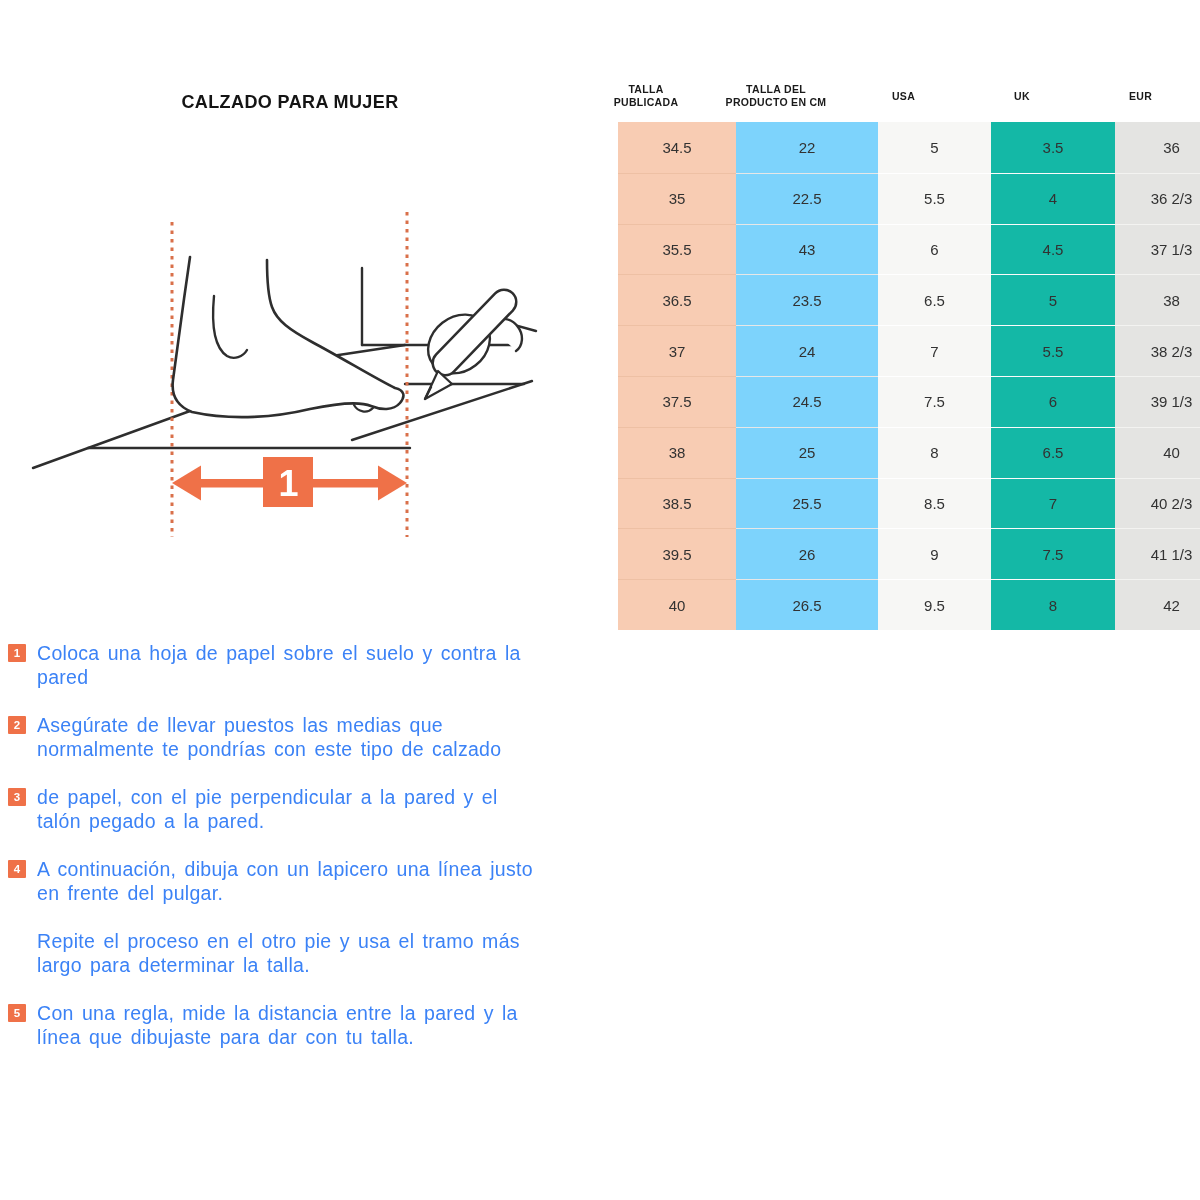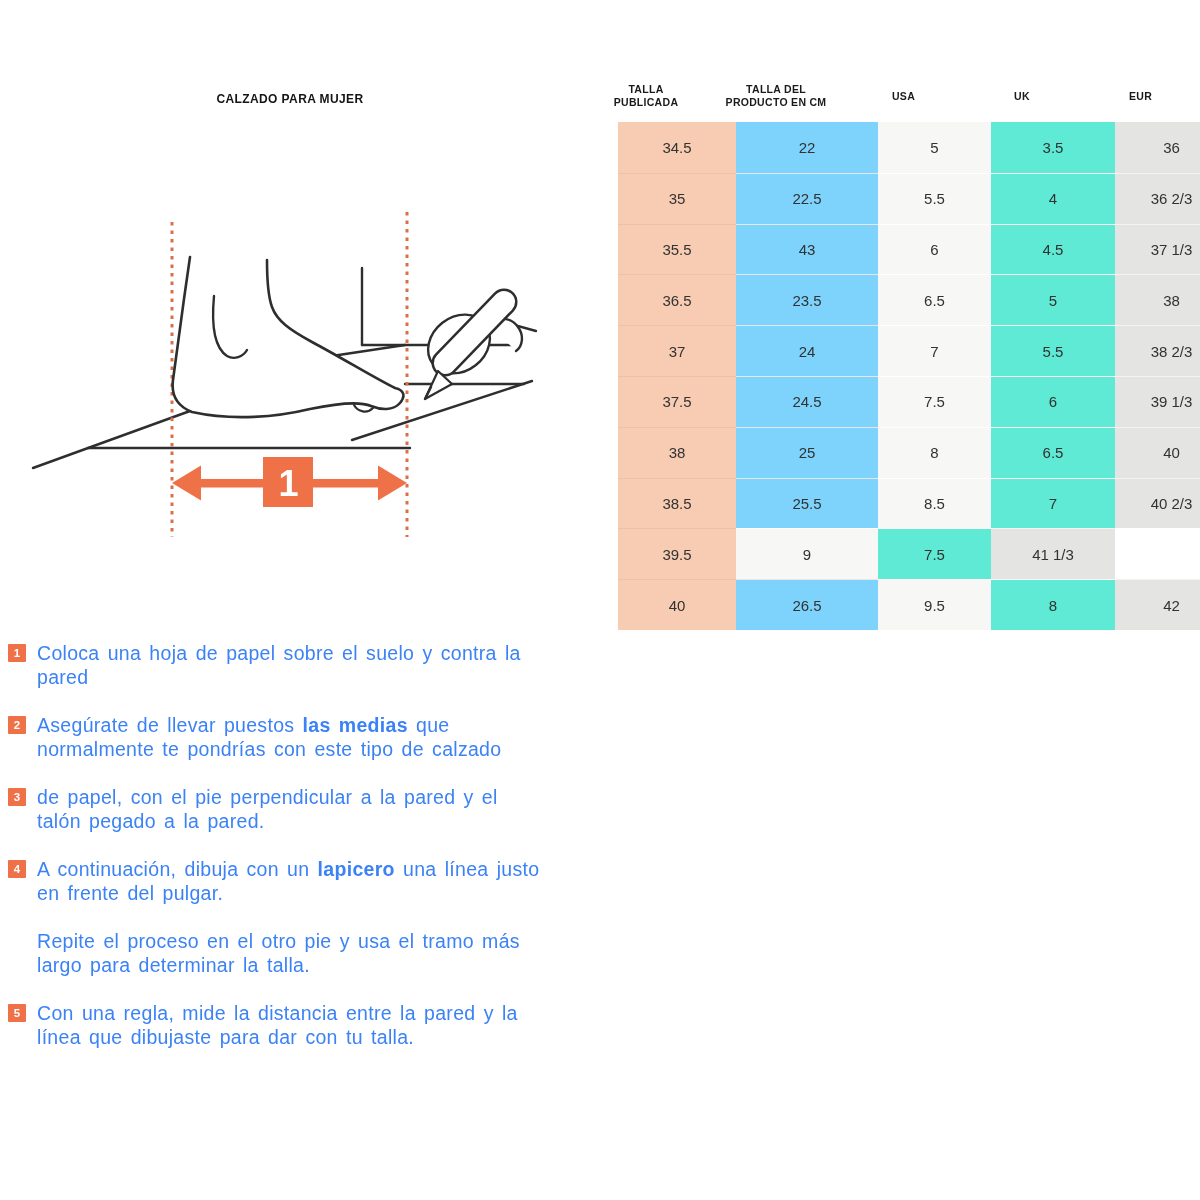--- a/index.html
+++ b/index.html
@@ -1,55 +1,55 @@
 <!DOCTYPE html>
 <html><head>
 <meta charset="utf-8">
 <style>
   html,body{margin:0;padding:0;background:#ffffff;}
   body{width:1200px;height:1200px;font-family:"Liberation Sans",sans-serif;color:#1f1f1f;}
   .canvas{position:relative;width:1200px;height:1200px;background:#fff;overflow:hidden;}
 
   
   .page-title{position:absolute;left:140px;top:92px;width:300px;text-align:center;
-    font-size:12px;font-weight:bold;letter-spacing:.4px;color:#141414;}
+    font-size:18px;font-weight:bold;letter-spacing:.4px;color:#141414;}
 
   
   .illus{position:absolute;left:20px;top:190px;width:540px;height:360px;}
 
   
   .size-table{position:absolute;left:587px;top:80px;width:734px;}
   .thead,.tr{display:grid;grid-template-columns:118px 142px 113px 124px 113px;}
   .thead{height:42px;}
   .th{display:flex;flex-direction:column;align-items:center;justify-content:center;
     padding-bottom:10px;font-size:10.5px;font-weight:bold;letter-spacing:.3px;
     line-height:13px;text-align:center;color:#1a1a1a;}
   .tr{height:50.8px;margin-left:31px;}
   .td{display:flex;align-items:center;justify-content:center;font-size:15px;color:#323232;
     box-sizing:border-box;border-top:1px solid transparent;}
   .c0{background:#f8ccb3;}
   .c1{background:#7dd3fc;}
   .c2{background:#f7f7f5;}
-  .c3{background:#5eead4;}
+  .c3{background:#14b8a6;}
   .c4{background:#e4e4e2;}
   .tr + .tr .c0{border-top-color:#eec0a4;}
   .tr + .tr .c1{border-top-color:#e7e7e7;}
   .tr + .tr .c2{border-top-color:#ffffff;}
   .tr + .tr .c3{border-top-color:#fbfbfa;}
   .tr + .tr .c4{border-top-color:#f3f3f1;}
 
   
   .instructions{position:absolute;left:8px;top:641px;width:620px;}
   .item{display:flex;margin-bottom:24px;}
   .badge{flex:none;width:18px;height:18px;margin:3px 11px 0 0;background:#ef7148;
     color:#fff;font-size:11.5px;font-weight:bold;display:flex;align-items:center;
     justify-content:center;border-radius:1px;}
   .badge.ghost{visibility:hidden;}
   .lines{font-size:19.5px;line-height:24px;letter-spacing:.3px;word-spacing:2.5px;color:#3b82f6;}
-  .lines .b{font-weight:bold;}
+  .lines .b{font-weight:normal;}
 </style>
 </head>
 <body>
 
 <div class="canvas">
 
   <div class="page-title">CALZADO PARA MUJER</div>
 
   <svg class="illus" viewBox="20 190 540 360" aria-hidden="true">
 
@@ -172,20 +172,21 @@
     </div>
     <div class="tr">
       <div class="td c0">38.5</div>
       <div class="td c1">25.5</div>
       <div class="td c2">8.5</div>
       <div class="td c3">7</div>
       <div class="td c4">40 2/3</div>
     </div>
     <div class="tr">
       <div class="td c0">39.5</div>
+      <div class="td c1">26</div>
       <div class="td c2">9</div>
       <div class="td c3">7.5</div>
       <div class="td c4">41 1/3</div>
     </div>
     <div class="tr">
       <div class="td c0">40</div>
       <div class="td c1">26.5</div>
       <div class="td c2">9.5</div>
       <div class="td c3">8</div>
       <div class="td c4">42</div>

